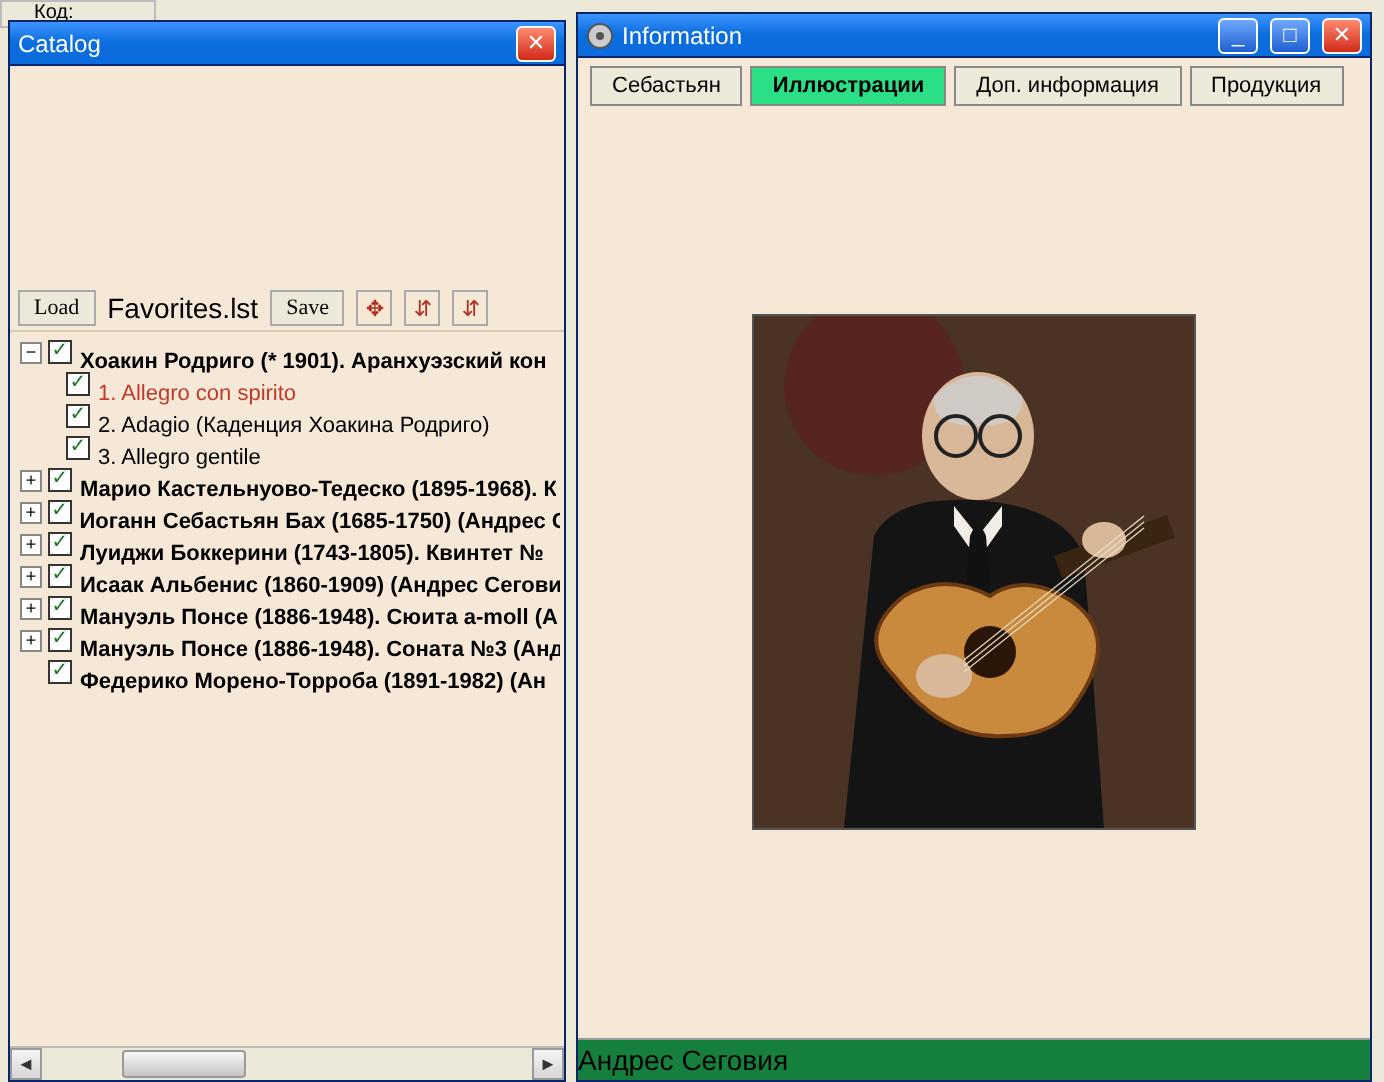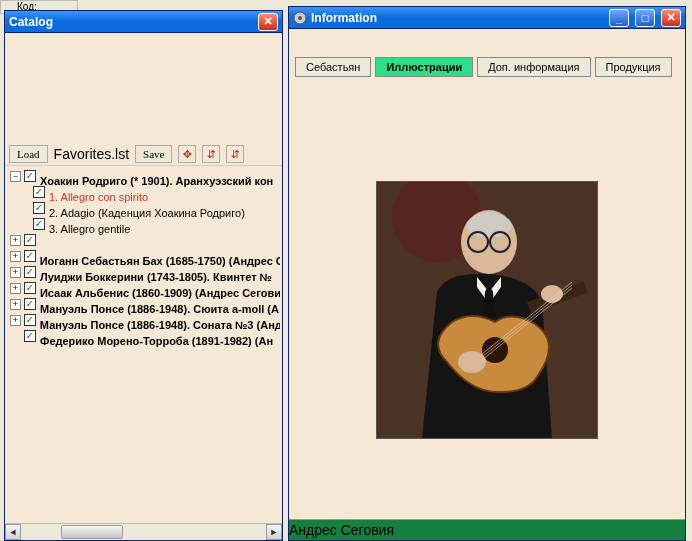--- a/index.html
+++ b/index.html
@@ -22,21 +22,21 @@
     flex-direction: column;
     box-sizing: border-box;
   }
   .titlebar {
     height: 22px;
     background: linear-gradient(to bottom, #3d95ff 0%, #0a6cdd 50%, #0a6cdd 100%);
     border-bottom: 1px solid #0a246a;
     display: flex;
     align-items: center;
     color: #fff;
-    font-weight: bold;
+    font-weight: normal;
     font-size: 12px;
     padding: 0 4px 0 4px;
     box-sizing: border-box;
     gap: 4px;
   }
   .titlebar .title {
     flex: 1;
     overflow: hidden;
     white-space: nowrap;
   }
@@ -152,21 +152,21 @@
     flex:1; height:16px; background:#ece9d8;
     position:relative;
   }
   .hscroll .thumb {
     position:absolute; left:40px; top:1px; width:60px; height:12px;
     background:linear-gradient(#f5f5f5,#c5c5c5);
     border:1px solid #9a9a9a; border-radius:2px;
   }
 
   
-  #info { left: 288px; top: 6px; width: 398px; height: 535px; z-index:2;gap:24px; }
+  #info { left: 288px; top: 6px; width: 398px; height: 535px; z-index:2; }
   #info .tabbar {
     display:flex;
     gap:4px;
     padding:4px 6px 4px 6px;
     background:#f5e8d6;
   }
   .tab {
     padding:1px 10px;
     border:1px solid #888;
     background:#ece9d8;
@@ -255,20 +255,21 @@
         <span class="txt">2. Adagio (Каденция Хоакина Родриго)</span>
       </div>
       <div class="row indent1">
         <div class="cb">✓</div>
         <span class="txt">3. Allegro gentile</span>
       </div>
 
       <div class="row">
         <div class="exp">+</div>
         <div class="cb">✓</div>
+        <span class="txt bold">Марио Кастельнуово-Тедеско (1895-1968). К</span>
       </div>
       <div class="row">
         <div class="exp">+</div>
         <div class="cb">✓</div>
         <span class="txt bold">Иоганн Себастьян Бах (1685-1750) (Андрес С</span>
       </div>
       <div class="row">
         <div class="exp">+</div>
         <div class="cb">✓</div>
         <span class="txt bold">Луиджи Боккерини (1743-1805). Квинтет №</span>

